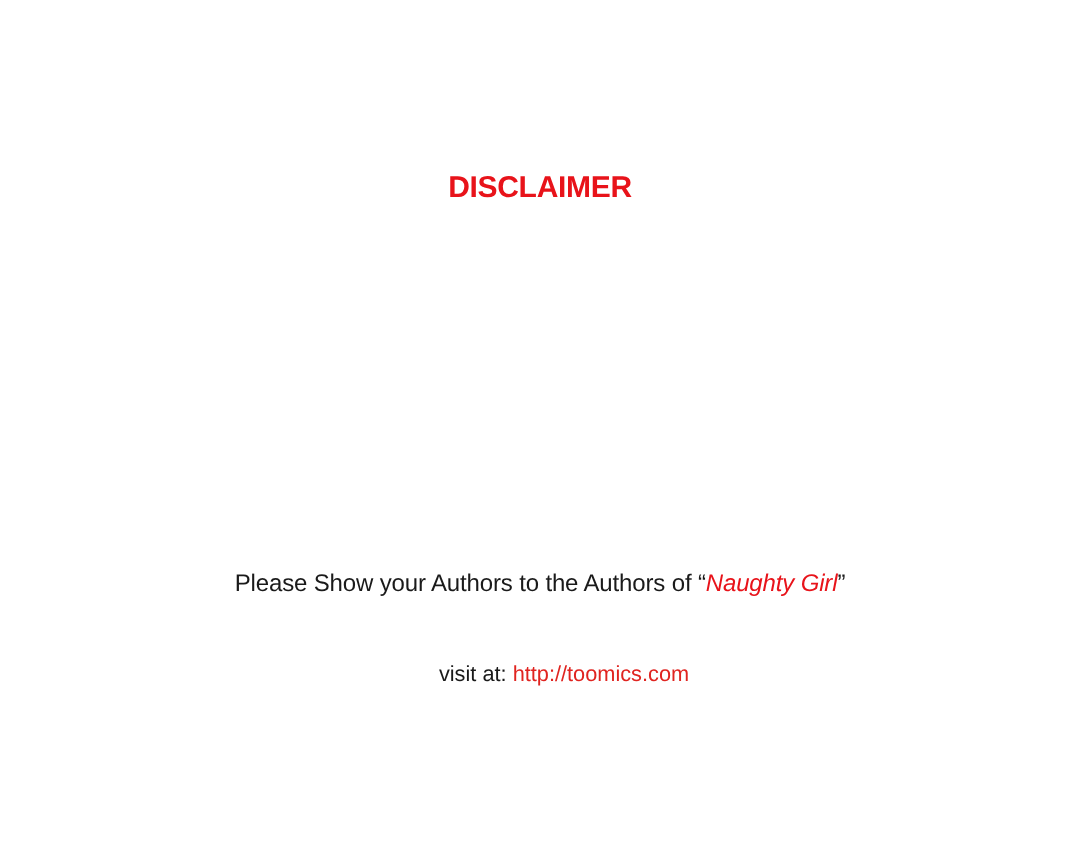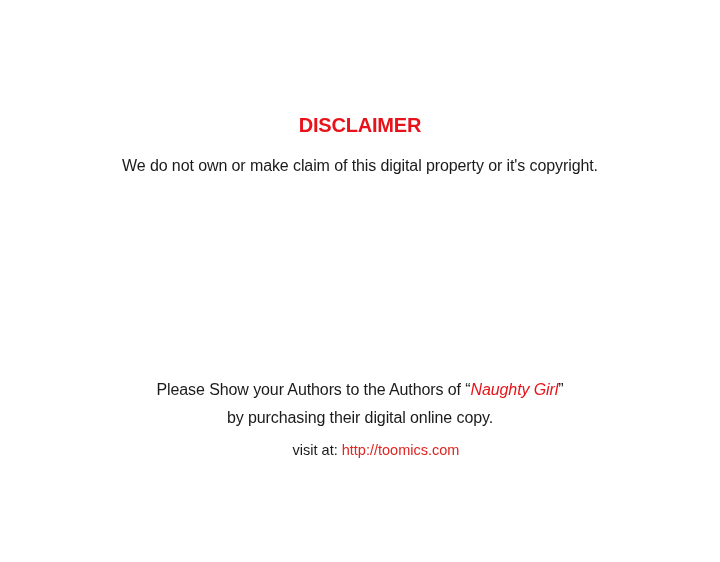--- a/index.html
+++ b/index.html
@@ -65,23 +65,21 @@
   }
 </style>
 </head>
 <body>
 
 <div class="page">
 
   <div class="disclaimer-title">DISCLAIMER</div>
 
   <div class="disclaimer-body">
-    <div>We do not own or make claim of this digital property or it's copyright.</div>
   </div>
 
   <div class="support-note">
     <div><span>Please Show your Authors to the Authors of “</span><span class="italic red">Naughty Girl</span><span>”</span></div>
-    <div>by purchasing their digital online copy.</div>
   </div>
 
   <div class="visit-line"><span>visit at: </span><span class="url-red">http://toomics.com</span></div>
 
 </div>
 
 </body></html>

